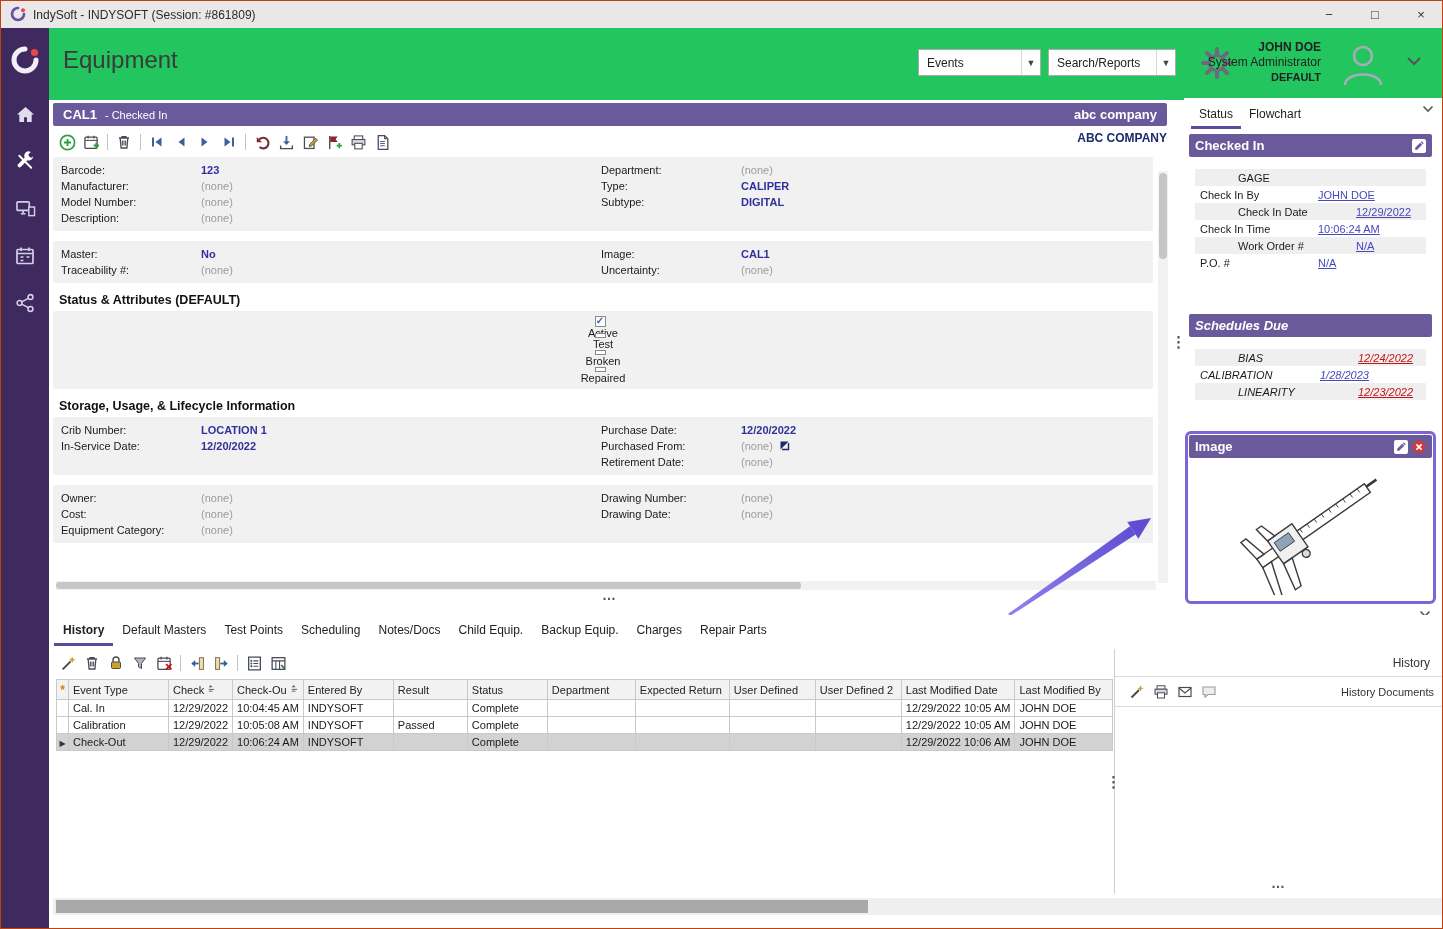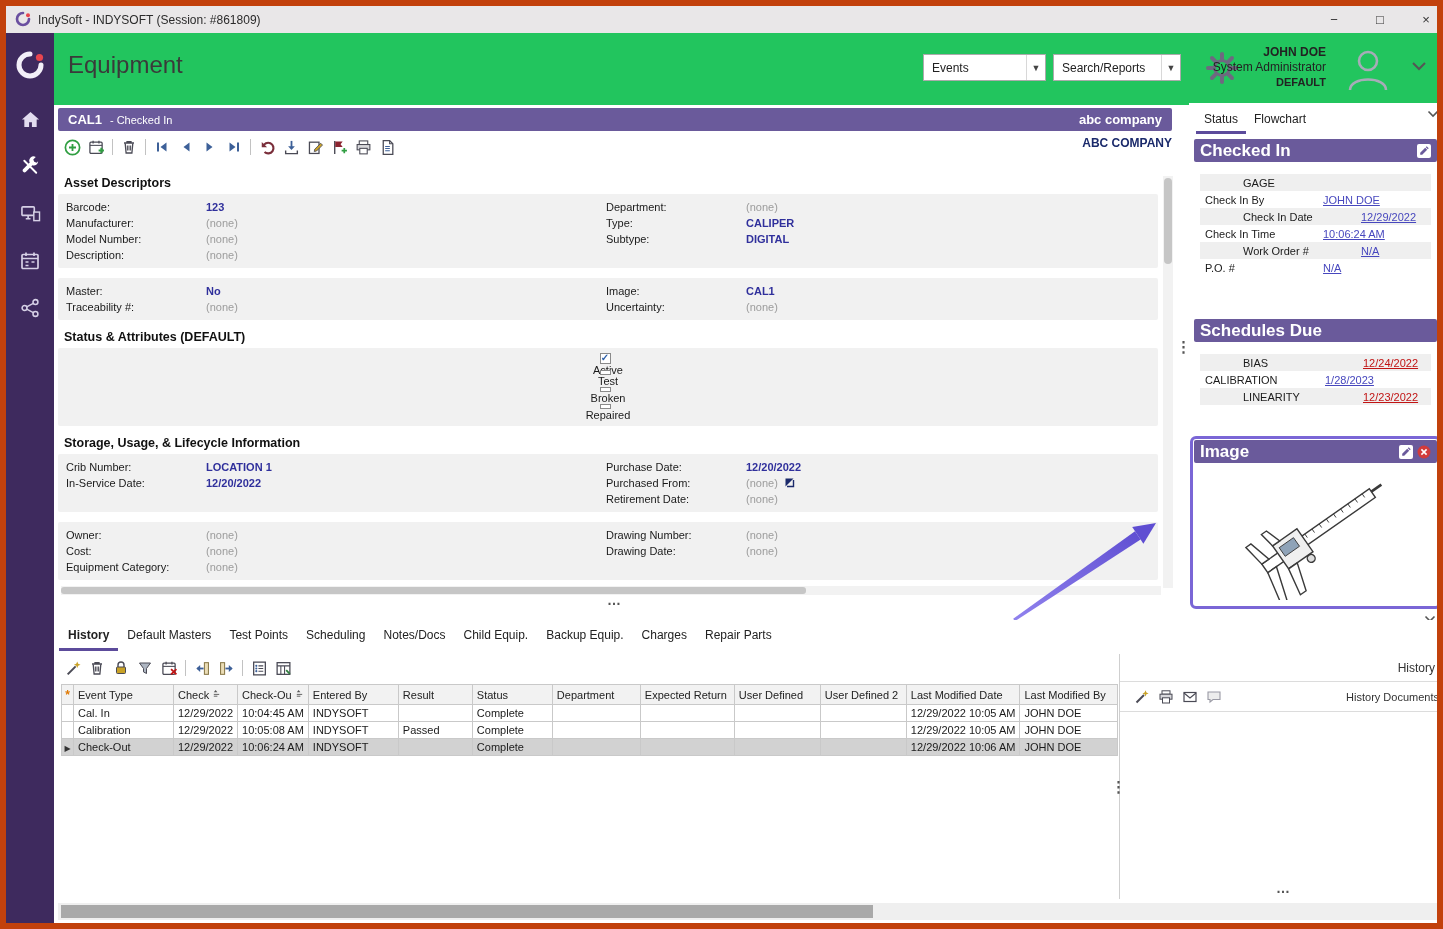--- a/index.html
+++ b/index.html
@@ -1,19 +1,19 @@
 <!DOCTYPE html>
 <html><head>
 <meta charset="utf-8">
 <style>
   * { margin:0; padding:0; box-sizing:border-box; }
   html,body { background:#d8d8d8; }
   body { font-family:"Liberation Sans", sans-serif; }
   #root { position:relative; width:1443px; height:929px; background:#fff; overflow:hidden;
-          border:6px solid #c2410c; font-size:11px; color:#1a1a1a; }
+          border:1px solid #c2410c; font-size:11px; color:#1a1a1a; }
 
   
   .titlebar { position:absolute; left:0; top:0; width:1443px; height:27px; background:#E9E7E8;
               display:flex; align-items:center; padding-left:9px; }
   .titlebar .ttext { font-size:12px; color:#2b2b2b; margin-left:7px; }
   .winctl { position:absolute; right:0; top:0; height:27px; display:flex; }
   .winctl span { width:46px; height:27px; display:flex; align-items:center; justify-content:center;
                  font-size:13px; color:#333; cursor:default; }
 
   
@@ -70,21 +70,21 @@
   .hscroll { position:absolute; left:55px; top:580px; width:1100px; height:9px; background:#F2F2F2; }
   .hscroll .thumb { position:absolute; left:0; top:1px; width:745px; height:7px; background:#C6C6C6; border-radius:3px; }
   .splitter { position:absolute; color:#555; font-weight:bold; }
 
   
   .right-panel { position:absolute; left:1183px; top:97px; width:260px; height:520px; background:#fff; }
   .rp-tabs { position:absolute; left:7px; top:6px; display:flex; font-size:12px; }
   .rp-tab { padding:3px 8px 5px; color:#222; cursor:default; }
   .rp-tab.active { border-bottom:3px solid #5C4B9B; font-weight:normal; }
   .panel { position:absolute; left:5px; width:243px; }
-  .panel-hd { height:23px; background:#6A5A9B; border-radius:2px; color:#fff; font-size:17px;
+  .panel-hd { height:23px; background:#6A5A9B; border-radius:2px; color:#fff; font-size:13px;
               font-weight:bold; display:flex; align-items:center; padding:0 6px; }
   .panel-hd .hicons { margin-left:auto; display:flex; gap:3px; }
   .hicon { width:15px; height:15px; display:flex; align-items:center; justify-content:center; }
   .panel-bd { background:#fff; padding:12px 6px 10px; }
   .pr-row { display:flex; align-items:center; height:17px; padding:0 5px; font-size:11px; }
   .pr-row.alt { background:#EFEFEF;padding-left:43px; }
   .pr-lb { width:118px; flex:none; color:#1a1a1a; }
   .pr-lb.wide { width:120px; }
   a.lnk { color:#4747BE; text-decoration:underline; cursor:pointer; }
   a.lnk.red { color:#C11414; }
@@ -338,21 +338,20 @@
         <svg width="17" height="17" viewBox="0 0 16 16">
           <path d="M4 1.5h6l3 3v10H4z" fill="#fff" stroke="#4A4A55" stroke-width="1.2"></path>
           <path d="M10 1.5v3h3" fill="none" stroke="#4A4A55"></path>
           <path d="M5.8 7h4.4M5.8 9h4.4M5.8 11h4.4" stroke="#3D6098"></path>
         </svg>
       </span>
   </div>
 
   <div class="content">
 
-    <h2 class="sect">Asset Descriptors</h2>
     <div class="gray-block">
       <div class="fcol-l">
         <div class="frow">
             <span class="flb">Barcode:</span>
             <span class="fv set">123</span>
           </div>
         <div class="frow">
             <span class="flb">Manufacturer:</span>
             <span class="fv none">(none)</span>
           </div>
@@ -538,21 +537,21 @@
             <a class="lnk">N/A</a>
           </div>
         <div class="pr-row">
             <span class="pr-lb">P.O. #</span>
             <a class="lnk">N/A</a>
           </div>
         <div style="height:26px;"></div>
       </div>
     </div>
 
-    <div class="panel" style="top:216px;">
+    <div class="panel" style="top:216px;font-style:italic;">
       <div class="panel-hd">
         <span>Schedules Due</span>
       </div>
       <div class="panel-bd">
         <div class="pr-row alt">
             <span class="pr-lb wide">BIAS</span>
             <a class="lnk red">12/24/2022</a>
           </div>
         <div class="pr-row">
             <span class="pr-lb wide">CALIBRATION</span>

